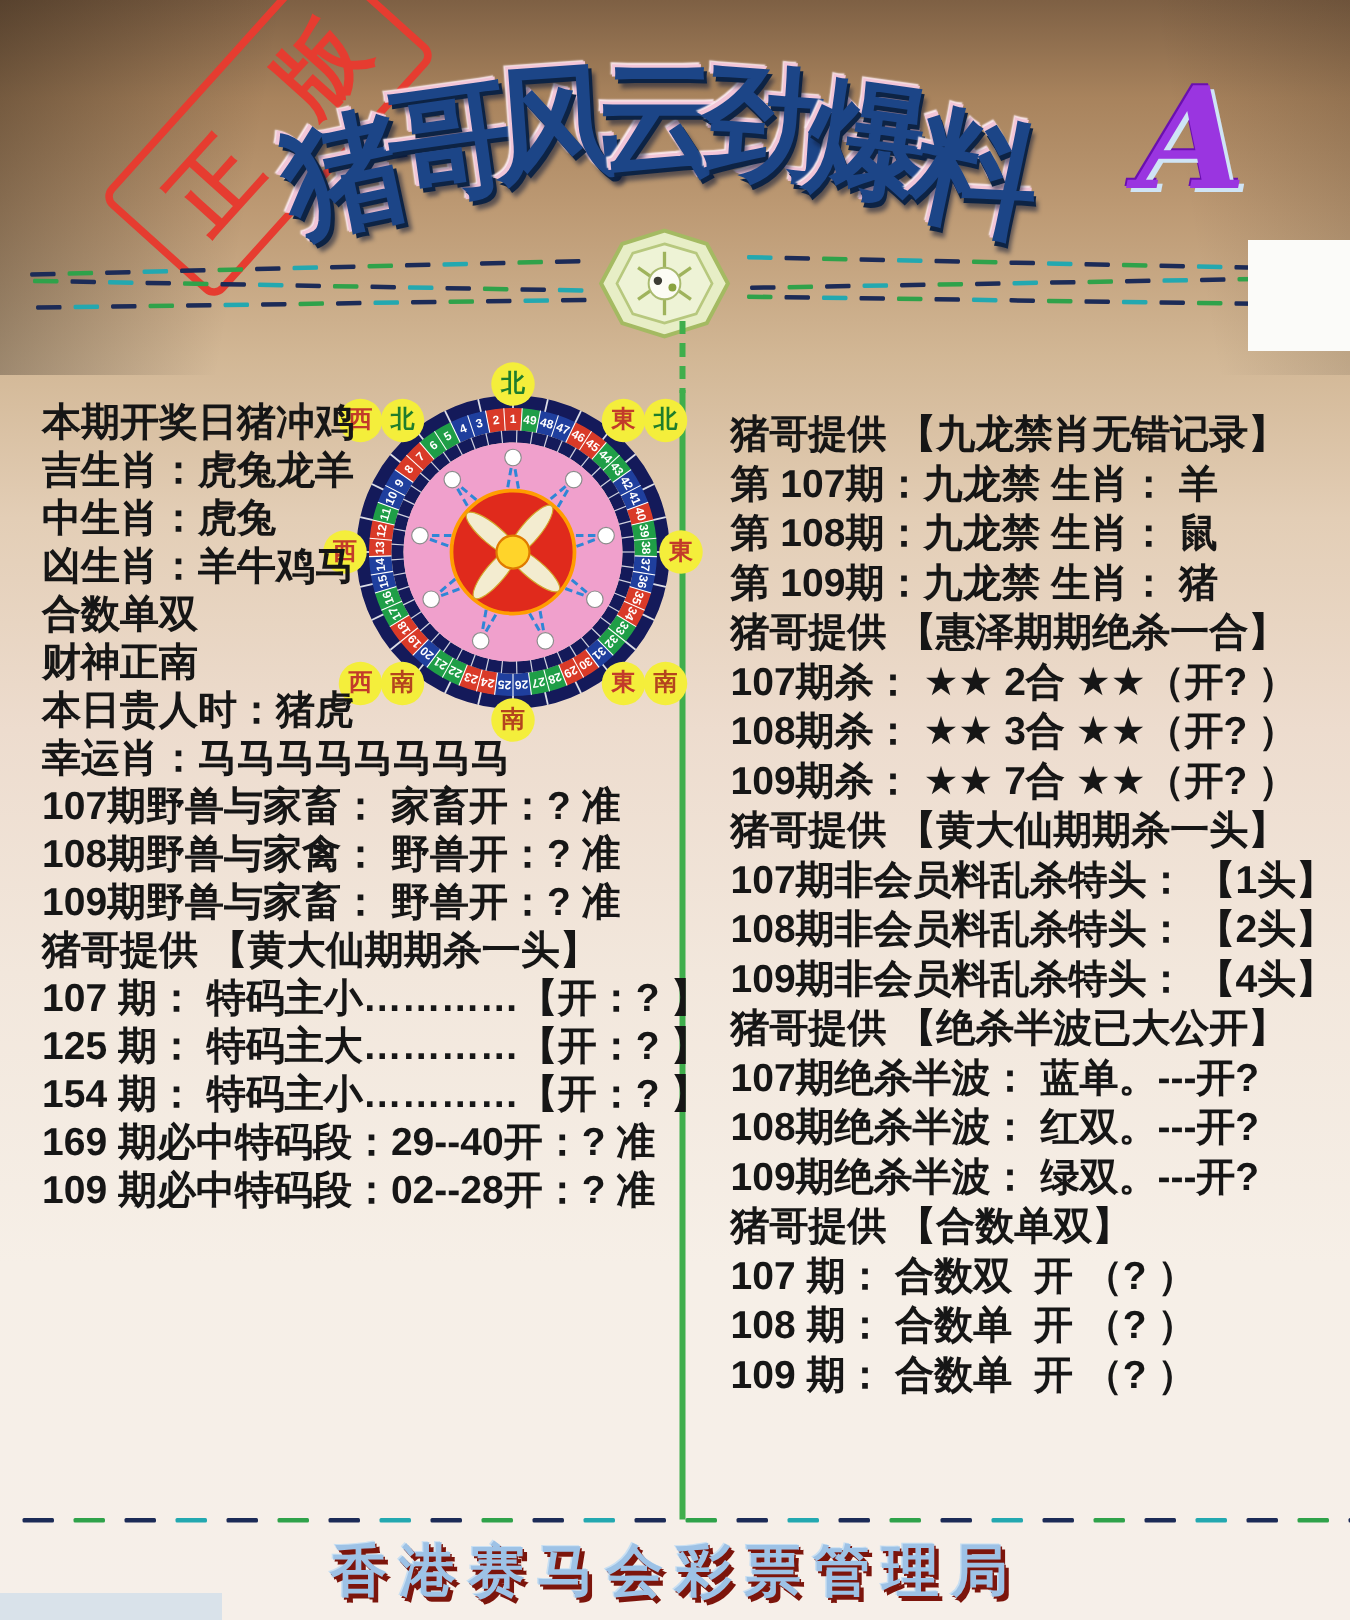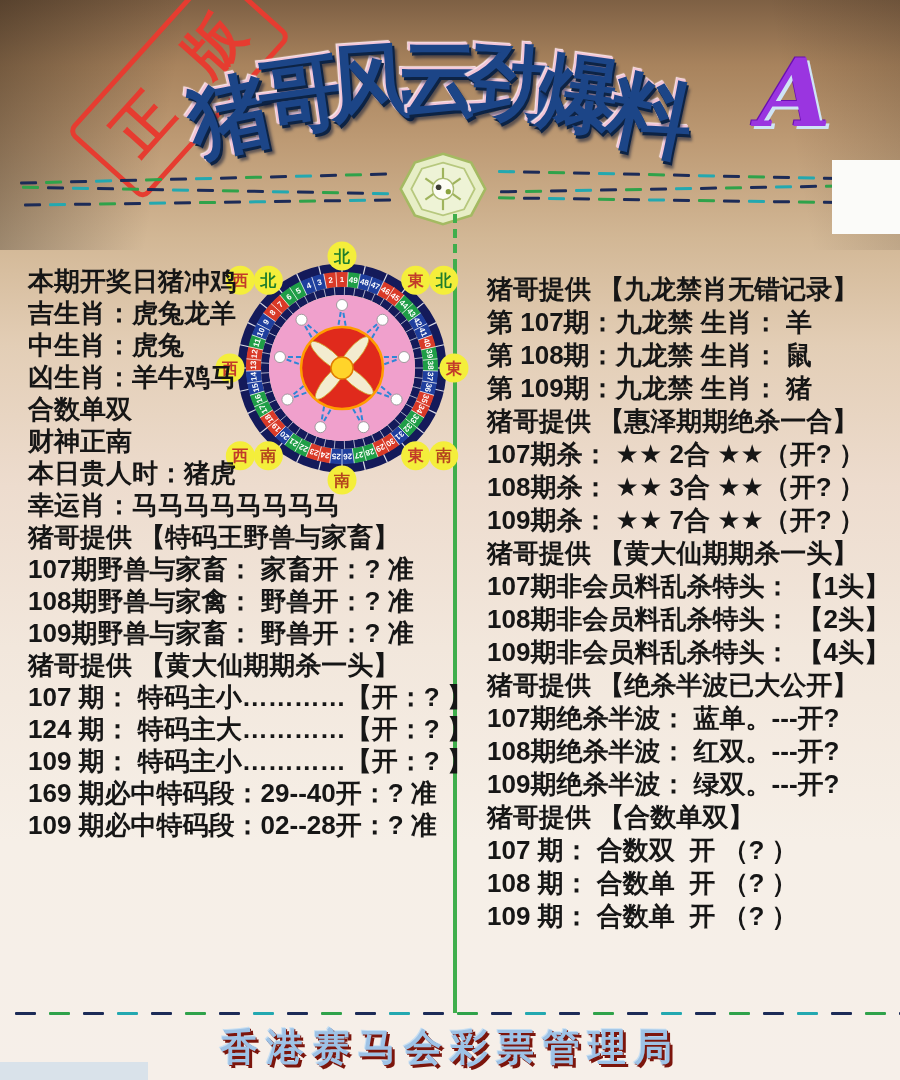--- a/index.html
+++ b/index.html
@@ -468,28 +468,27 @@
 
   <div class="col left-col" id="left-col">
       <div class="line">本期开奖日猪冲鸡</div>
       <div class="line">吉生肖：虎兔龙羊</div>
       <div class="line">中生肖：虎兔</div>
       <div class="line">凶生肖：羊牛鸡马</div>
       <div class="line">合数单双</div>
       <div class="line">财神正南</div>
       <div class="line">本日贵人时：猪虎</div>
       <div class="line">幸运肖：马马马马马马马马</div>
-      <div class="line">猪哥提供 【特码王野兽与家畜】</div>
       <div class="line">107期野兽与家畜： 家畜开：? 准</div>
       <div class="line">108期野兽与家禽： 野兽开：? 准</div>
       <div class="line">109期野兽与家畜： 野兽开：? 准</div>
       <div class="line">猪哥提供 【黄大仙期期杀一头】</div>
       <div class="line">107 期： 特码主小…………【开：? 】</div>
-      <div class="line">124 期： 特码主大…………【开：? 】</div>
-      <div class="line">109 期： 特码主小…………【开：? 】</div>
+      <div class="line">125 期： 特码主大…………【开：? 】</div>
+      <div class="line">154 期： 特码主小…………【开：? 】</div>
       <div class="line">169 期必中特码段：29--40开：? 准</div>
       <div class="line">109 期必中特码段：02--28开：? 准</div>
     </div>
   <div class="col right-col" id="right-col">
       <div class="line">猪哥提供 【九龙禁肖无错记录】</div>
       <div class="line">第 107期：九龙禁 生肖： 羊</div>
       <div class="line">第 108期：九龙禁 生肖： 鼠</div>
       <div class="line">第 109期：九龙禁 生肖： 猪</div>
       <div class="line">猪哥提供 【惠泽期期绝杀一合】</div>
       <div class="line">107期杀： ★★ 2合 ★★（开? ）</div>

